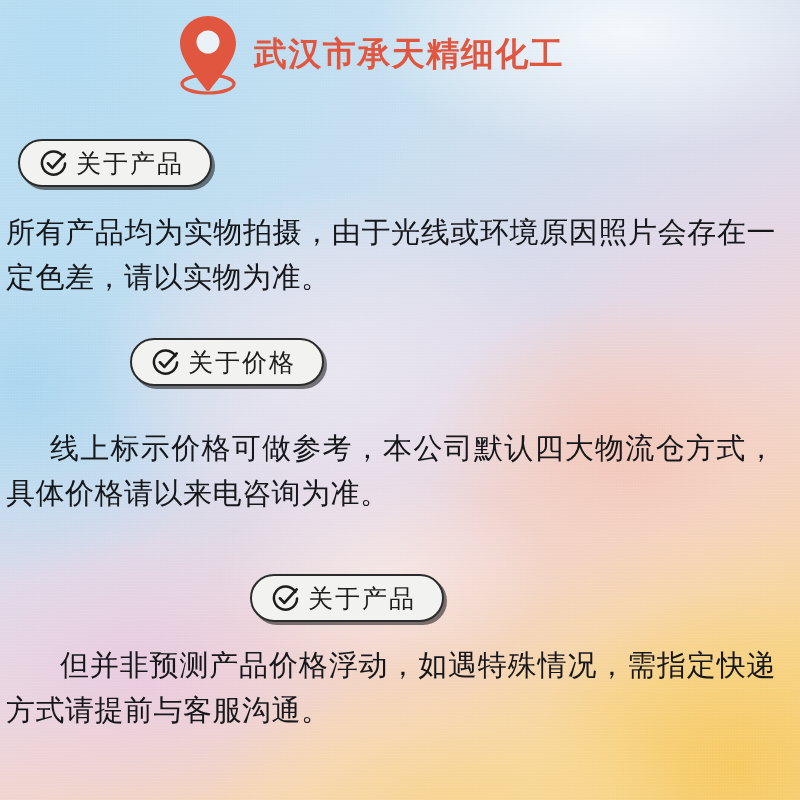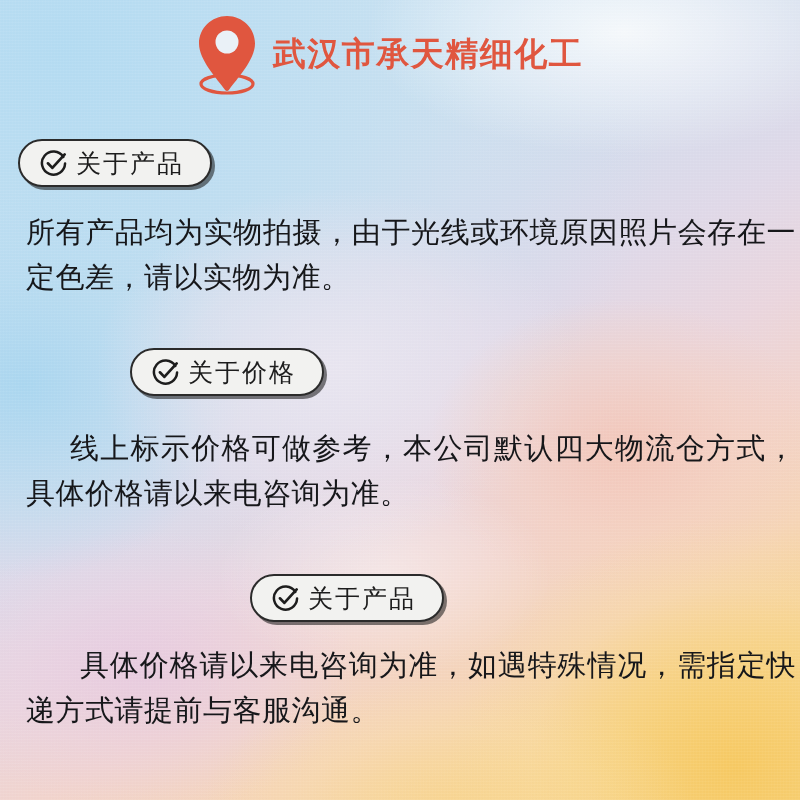--- a/index.html
+++ b/index.html
@@ -122,21 +122,20 @@
   
   .header {
     position: absolute;
     left: 0;
     top: 14px;
     width: 740px;
     display: flex;
     align-items: center;
     justify-content: center;
     gap: 14px;
-    padding-left: 19px;
   }
   .pin-icon {
     display: block;
     width: 64px;
     height: 82px;
     flex: none;
   }
   .brand-title {
     font-family: "Liberation Sans", "DejaVu Sans", sans-serif;
     font-weight: bold;
@@ -172,28 +171,28 @@
     font-family: "Liberation Sans", "DejaVu Sans", sans-serif;
     font-size: 25px;
     font-weight: normal;
     letter-spacing: 2px;
     color: #1d1d1d;
     line-height: 1;
     white-space: nowrap;
   }
 
   .badge-product  { left: 18px;  top: 139px; }
-  .badge-price    { left: 130px; top: 348px; }
+  .badge-price    { left: 130px; top: 338px; }
   .badge-logistic { left: 250px; top: 574px; }
 
   
   .para {
     position: absolute;
     width: 770px;
-    left: 26px;
+    left: 6px;
     font-family: "Liberation Serif", "DejaVu Serif", serif;
     font-size: 29px;
     line-height: 45px;
     letter-spacing: 0.5px;
     color: #16171a;
     text-align: justify;
   }
   .para-product  { top: 210px; }
   .para-price    { top: 426px; text-indent: 44px; }
   .para-logistic { top: 643px; text-indent: 54px; }
@@ -244,16 +243,16 @@
     </div>
     <div class="para para-price">线上标示价格可做参考，本公司默认四大物流仓方式，具体价格请以来电咨询为准。</div>
 
     <div class="badge badge-logistic">
       <svg class="badge-check" viewBox="0 0 28 28">
         <path d="M24.2 7.2 A12 12 0 1 0 26 14" fill="none" stroke="#1d1d1d" stroke-width="2.6" stroke-linecap="round"></path>
         <path d="M8.2 13.8 L12.8 18.6 L25.6 4.6" fill="none" stroke="#1d1d1d" stroke-width="2.8" stroke-linecap="round" stroke-linejoin="round"></path>
       </svg>
       <span class="badge-label">关于产品</span>
     </div>
-    <div class="para para-logistic">具体价格请以来电咨询为准，如遇特殊情况，需指定快递方式请提前与客服沟通。</div>
+    <div class="para para-logistic">但并非预测产品价格浮动，如遇特殊情况，需指定快递方式请提前与客服沟通。</div>
 
   </div>
 </div>
 
 </body></html>

